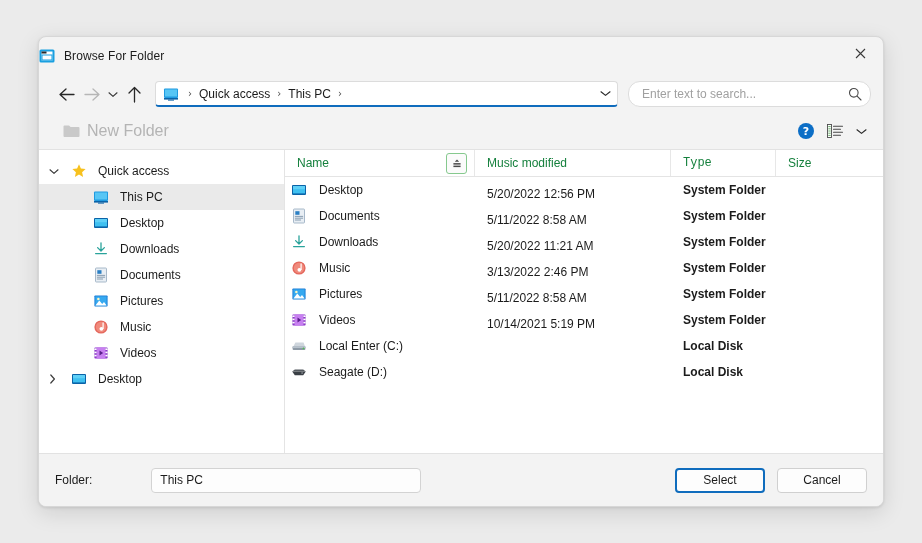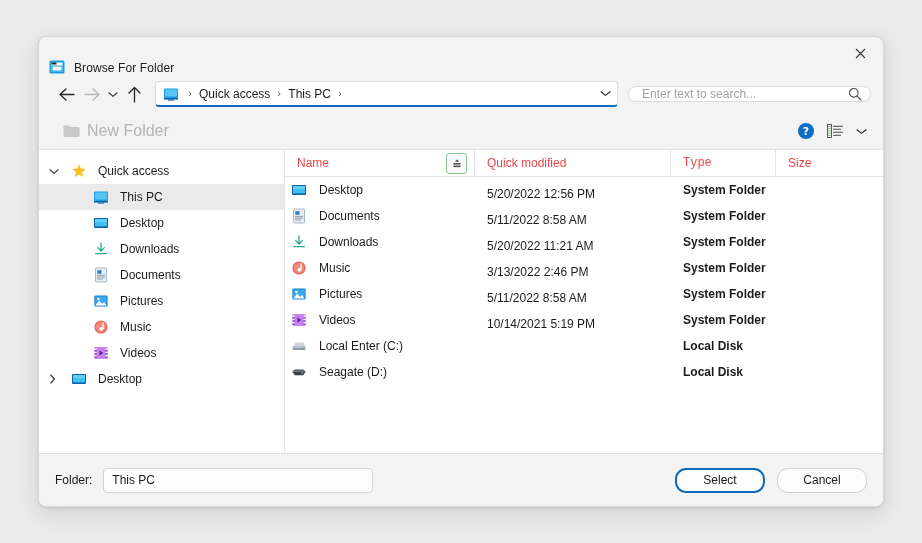--- a/index.html
+++ b/index.html
@@ -30,23 +30,22 @@
     box-sizing: border-box;
     overflow: hidden;
     display: flex;
     flex-direction: column;
   }
 
   
   .titlebar {
     height: 38px;
     display: flex;
-    align-items: flex-end;
-    flex: 0 0 auto;
-    padding-left: 10px;
+    align-items: center;
+    flex: 0 0 auto;
     position: relative;
   }
   .title-icon {
     width: 16px;
     height: 16px;
     margin-right: 9px;
     flex: 0 0 auto;
     position: relative;
   }
   .title-text {
@@ -127,21 +126,21 @@
     margin-left: auto;
     color: #2b2b2b;
     font-size: 10px;
     padding-left: 8px;
     flex: 0 0 auto;
     font-family: "DejaVu Sans", sans-serif;
   }
 
   .searchbox {
     width: 243px;
-    height: 16px;
+    height: 26px;
     margin-left: 10px;
     background: #ffffff;
     border: 1px solid #dcdcdc;
     border-radius: 12px;
     display: flex;
     align-items: center;
     padding: 0 8px 0 11px;
     box-sizing: border-box;
     flex: 0 0 auto;
   }
@@ -253,21 +252,21 @@
     display: flex;
     align-items: stretch;
     border-bottom: 1px solid #e4e4e4;
     background: #ffffff;
   }
   .hcell {
     display: flex;
     align-items: center;
     padding-left: 12px;
     font-size: 12px;
-    color: #ef4444;
+    color: #15803d;
     border-right: 1px solid #e7e7e7;
     box-sizing: border-box;
     position: relative;
   }
   .hcell:last-child { border-right: 0; }
   .col-name { width: 190px; flex: 0 0 auto; }
   .col-date { width: 196px; flex: 0 0 auto; }
   .col-type { width: 105px; flex: 0 0 auto; font-family: Liberation Mono, monospace; }
   .col-size { flex: 1 1 auto; }
 
@@ -317,20 +316,21 @@
 
   
   .footer {
     height: 52px;
     flex: 0 0 auto;
     display: flex;
     align-items: center;
     padding: 0 16px 0 16px;
     box-sizing: border-box;
     background: #f3f3f3;
+    gap: 48px;
   }
   .folder-label { font-size: 12px; color: #1b1b1b; margin-right: 11px; }
   .folder-input {
     width: 270px;
     height: 25px;
     background: #fdfdfd;
     border: 1px solid #d3d3d3;
     border-radius: 4px;
     font-family: "Liberation Sans", sans-serif;
     font-size: 12px;
@@ -340,21 +340,21 @@
     outline: none;
   }
   .footer-btns {
     margin-left: auto;
     display: flex;
     gap: 12px;
   }
   .btn {
     width: 90px;
     height: 25px;
-    border-radius: 11px;
+    border-radius: 4px;
     font-family: "Liberation Sans", sans-serif;
     font-size: 12px;
     color: #1b1b1b;
     background: #fdfdfd;
     border: 1px solid #d0d0d0;
     display: flex;
     align-items: center;
     justify-content: center;
     box-sizing: border-box;
   }
@@ -601,21 +601,21 @@
           <span>Name</span>
           <span class="sort-btn">
             <svg width="12" height="12" viewBox="0 0 12 12">
               <path d="M6 1.6 L8.2 3.7 H3.8 Z" fill="#4a4a4a"></path>
               <rect x="2.4" y="5.1" width="7.2" height="1.5" fill="#4a4a4a"></rect>
               <rect x="2.4" y="7.6" width="7.2" height="1.5" fill="#4a4a4a"></rect>
             </svg>
           </span>
         </div>
         <div class="hcell col-date">
-          <span>Quick modified</span>
+          <span>Music modified</span>
         </div>
         <div class="hcell col-type">
           <span>Type</span>
         </div>
         <div class="hcell col-size">
           <span>Size</span>
         </div>
       </div>
       <div class="list-rows" id="list-rows">
           <div class="lrow">

